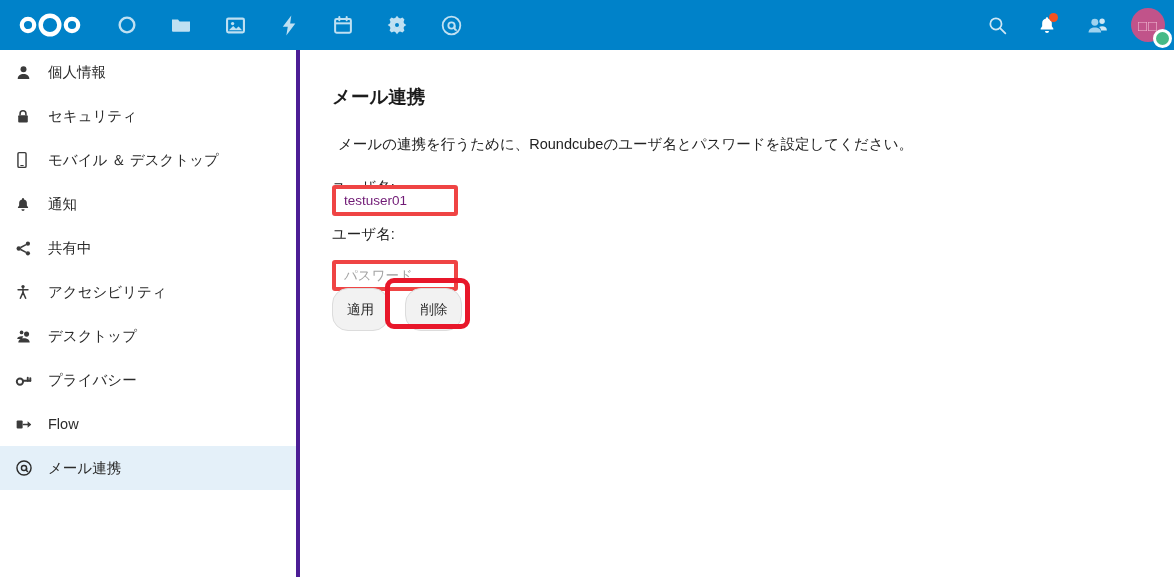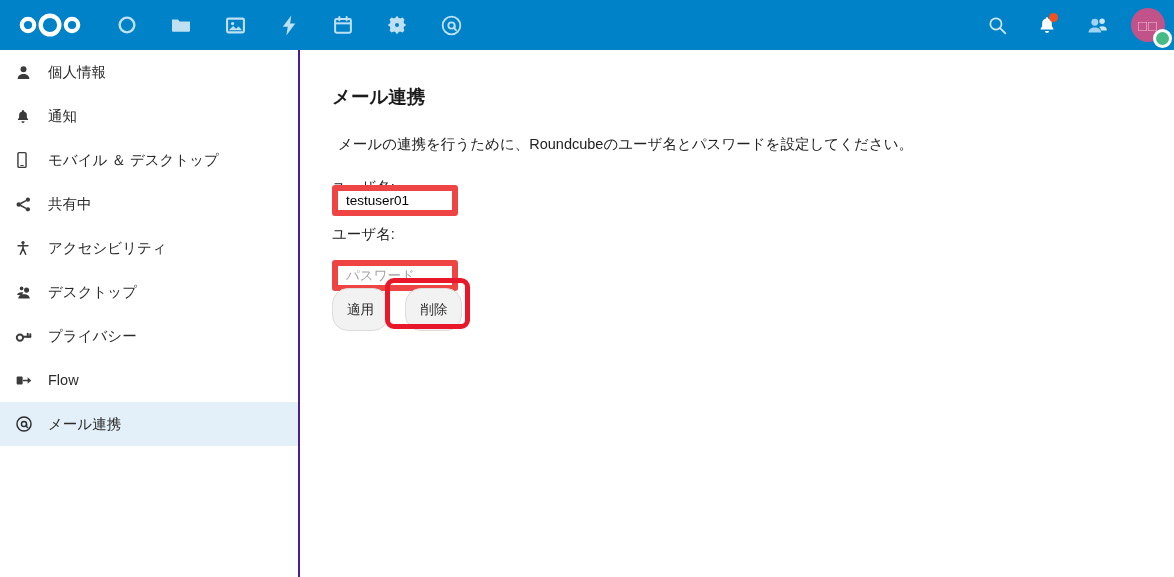--- a/index.html
+++ b/index.html
@@ -60,21 +60,21 @@
   #bell-badge {
     position: absolute; width: 9px; height: 9px; border-radius: 50%;
     background: #f4511e; top: 13px; right: 14px;
   }
 
   
   #sidebar {
     position: absolute; top: 50px; left: 0;
     width: 300px; height: 527px;
     background: #ffffff;
-    border-right: 2px solid #4c1d95;
+    border-right: 4px solid #4c1d95;
   }
   .nav-item {
     height: 44px; display: flex; align-items: center;
     padding-left: 12px; cursor: pointer;
     color: #2e2e2e;
   }
   .nav-item.active { background: #e4f0f9; }
   .nav-icon {
     width: 32px; min-width: 32px; height: 44px;
     display: flex; align-items: center; justify-content: flex-start;
@@ -102,24 +102,24 @@
   }
   .field-label {
     position: absolute; left: 32px;
     font-size: 14.5px; color: #222222;
   }
   #label-user { top: 128px; }
   #label-pass { top: 175px; }
   .text-input {
     position: absolute; left: 32px;
     width: 126px; height: 31px;
-    border: 6px solid #ef4444; border-radius: 3px;
+    border: 4px solid #ef4444; border-radius: 3px;
     background: #ffffff;
     font-family: "Liberation Sans", "DejaVu Sans", sans-serif;
-    font-size: 13.5px; color: #000000;
+    font-size: 13.5px; color: #701a75;
     padding: 0 8px;
     outline: none;
   }
   .text-input::placeholder { color: #a3a3a3; }
   #input-user { top: 135px; }
   #input-pass { top: 198px; margin-top: 12px; }
 
   #button-row { position: absolute; left: 32px; top: 238px; }
   .pill-btn {
     display: inline-block;
@@ -252,39 +252,48 @@
   <div class="nav-item">
     <span class="nav-icon">
       <svg width="17" height="17" viewBox="0 0 24 24">
         <circle cx="12" cy="7.4" r="4.2" fill="#3b3b3b"></circle>
         <path d="M3.8 21c0-4.3 3.7-6.9 8.2-6.9s8.2 2.6 8.2 6.9z" fill="#3b3b3b"></path>
       </svg>
     </span>
     <span class="nav-label">個人情報</span>
   </div>
 
+  <div class="nav-item">
+    <span class="nav-icon">
+      <svg width="16" height="17" viewBox="0 0 24 24">
+        <path d="M7.6 10V7.8a4.4 4.4 0 0 1 8.8 0V10" fill="none" stroke="#3b3b3b" stroke-width="2.3"></path>
+        <rect x="4.8" y="10" width="14.4" height="11" rx="1.6" fill="#3b3b3b"></rect>
+      </svg>
+    </span>
+    <span class="nav-label">セキュリティ</span>
+  </div>
+
+  <div class="nav-item">
+    <span class="nav-icon">
+      <svg width="14" height="18" viewBox="0 0 18 24">
+        <rect x="3.6" y="2.2" width="10.8" height="19.6" rx="1.5" fill="none" stroke="#3b3b3b" stroke-width="1.9"></rect>
+        <path d="M7.4 19.4h3.2" stroke="#3b3b3b" stroke-width="1.5" stroke-linecap="round"></path>
+      </svg>
+    </span>
+    <span class="nav-label">モバイル ＆ デスクトップ</span>
+  </div>
 
   <div class="nav-item">
     <span class="nav-icon">
       <svg width="16" height="17" viewBox="0 0 24 24">
         <path fill="#3b3b3b" d="M12 2.4a1.5 1.5 0 0 1 1.5 1.5v.5a5.7 5.7 0 0 1 4.3 5.5v3.7l1.8 2.6v1H4.4v-1l1.8-2.6V9.9a5.7 5.7 0 0 1 4.3-5.5v-.5A1.5 1.5 0 0 1 12 2.4z"></path>
         <path fill="#3b3b3b" d="M9.6 19.2h4.8a2.4 2.4 0 0 1-4.8 0z"></path>
       </svg>
     </span>
     <span class="nav-label">通知</span>
-  </div>
-
-  <div class="nav-item">
-    <span class="nav-icon">
-      <svg width="14" height="18" viewBox="0 0 18 24">
-        <rect x="3.6" y="2.2" width="10.8" height="19.6" rx="1.5" fill="none" stroke="#3b3b3b" stroke-width="1.9"></rect>
-        <path d="M7.4 19.4h3.2" stroke="#3b3b3b" stroke-width="1.5" stroke-linecap="round"></path>
-      </svg>
-    </span>
-    <span class="nav-label">モバイル ＆ デスクトップ</span>
   </div>
 
   <div class="nav-item">
     <span class="nav-icon">
       <svg width="17" height="17" viewBox="0 0 24 24">
         <circle cx="18.2" cy="5.2" r="3" fill="#3b3b3b"></circle>
         <circle cx="18.2" cy="18.8" r="3" fill="#3b3b3b"></circle>
         <circle cx="5.4" cy="12" r="3.2" fill="#3b3b3b"></circle>
         <path d="M8 10.6l7.6-4.2M8 13.4l7.6 4.2" stroke="#3b3b3b" stroke-width="2.1"></path>
       </svg>

